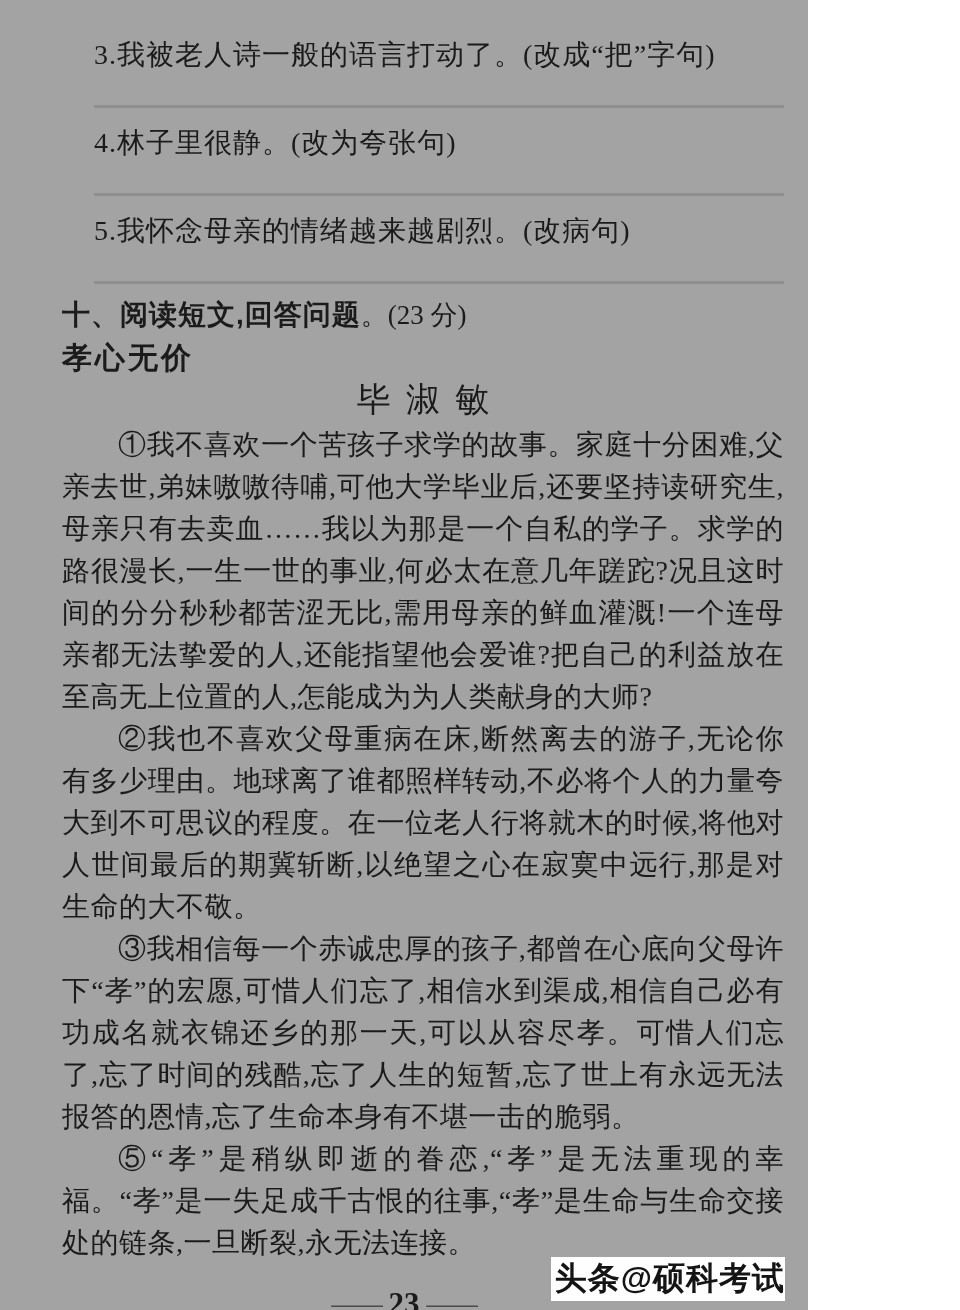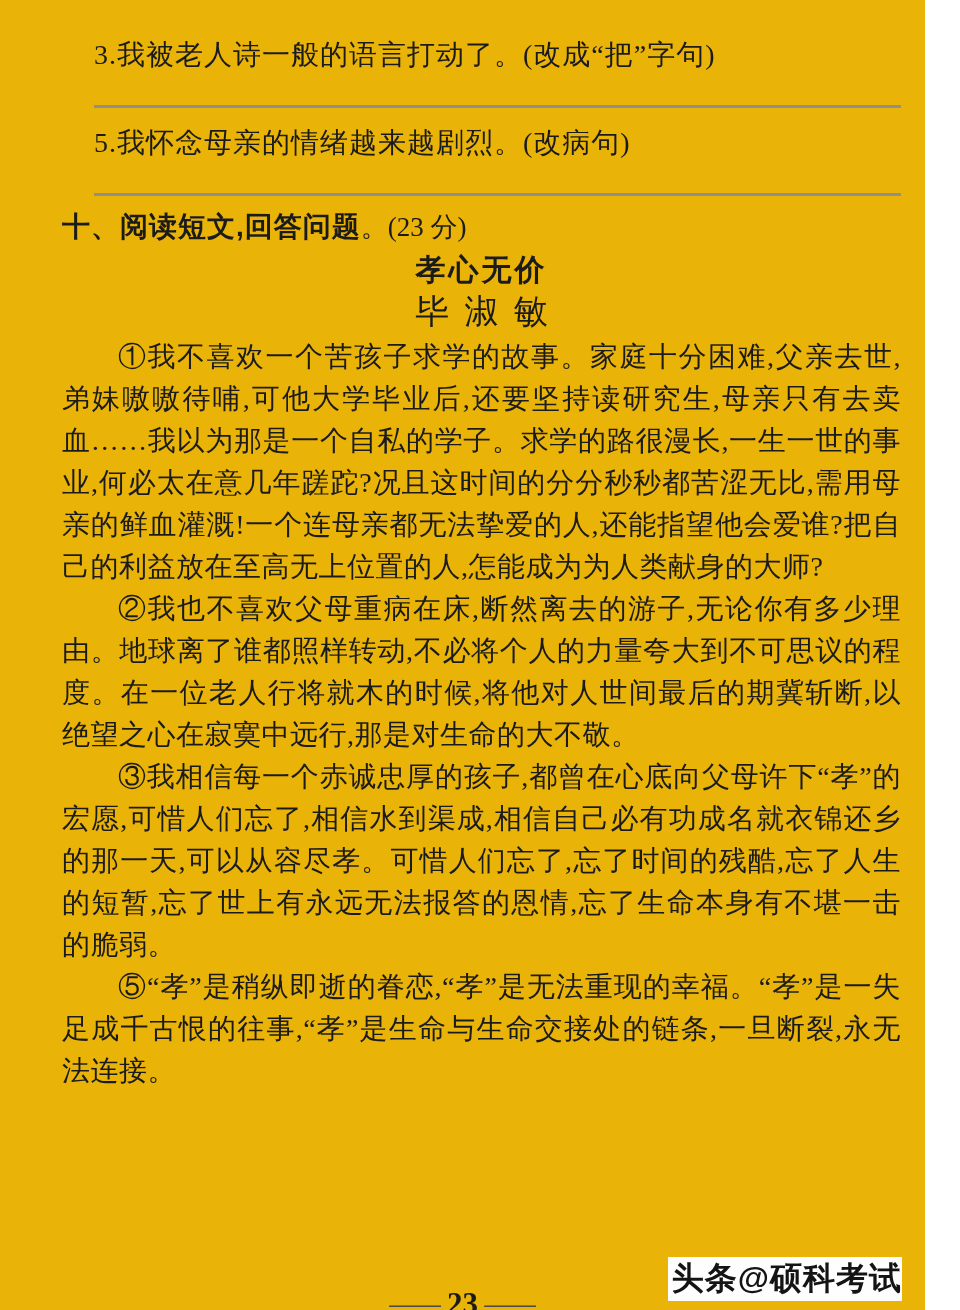--- a/index.html
+++ b/index.html
@@ -1,20 +1,20 @@
 <!DOCTYPE html>
 <html><head>
 <meta charset="utf-8">
 <style>
   html, body { margin: 0; padding: 0; background: #ffffff; }
   .page {
     position: relative;
-    width: 925px;
+    width: 808px;
     height: 1310px;
-    background: #eab308;
+    background: #a3a3a3;
     color: #1b1b1b;
     box-sizing: border-box;
     padding: 36px 24px 0 62px;
     overflow: hidden;
     font-family: "Liberation Serif", "DejaVu Serif", serif;
   }
   
   .questions { padding-left: 32px; }
   .question { margin-bottom: 16px; }
   .q-text {
@@ -38,21 +38,20 @@
   }
   .heading-bold {
     font-family: "Liberation Sans", "DejaVu Sans", sans-serif;
     font-weight: bold;
     letter-spacing: 1px;
   }
   .heading-rest { font-size: 27px; }
   
   .article-title {
     margin: 8px 0 0 0;
-    text-align: center;
     font-family: "Liberation Sans", "DejaVu Sans", sans-serif;
     font-size: 30px;
     line-height: 40px;
     font-weight: bold;
     letter-spacing: 3px;
   }
   .article-author {
     text-align: center;
     font-size: 34px;
     line-height: 32px;
@@ -103,20 +102,24 @@
 <body>
 
 <div class="page">
 
   <section class="questions">
     <div class="question">
       <p class="q-text">3.我被老人诗一般的语言打动了。(改成“把”字句)</p>
       <div class="answer-line"></div>
     </div>
     <div class="question">
+      <p class="q-text">4.林子里很静。(改为夸张句)</p>
+      <div class="answer-line"></div>
+    </div>
+    <div class="question">
       <p class="q-text">5.我怀念母亲的情绪越来越剧烈。(改病句)</p>
       <div class="answer-line"></div>
     </div>
   </section>
 
   <h2 class="section-heading"><span class="heading-bold">十、阅读短文,回答问题</span><span class="heading-rest">。(23 分)</span></h2>
 
   <h1 class="article-title">孝心无价</h1>
   <div class="article-author">毕淑敏</div>
 

